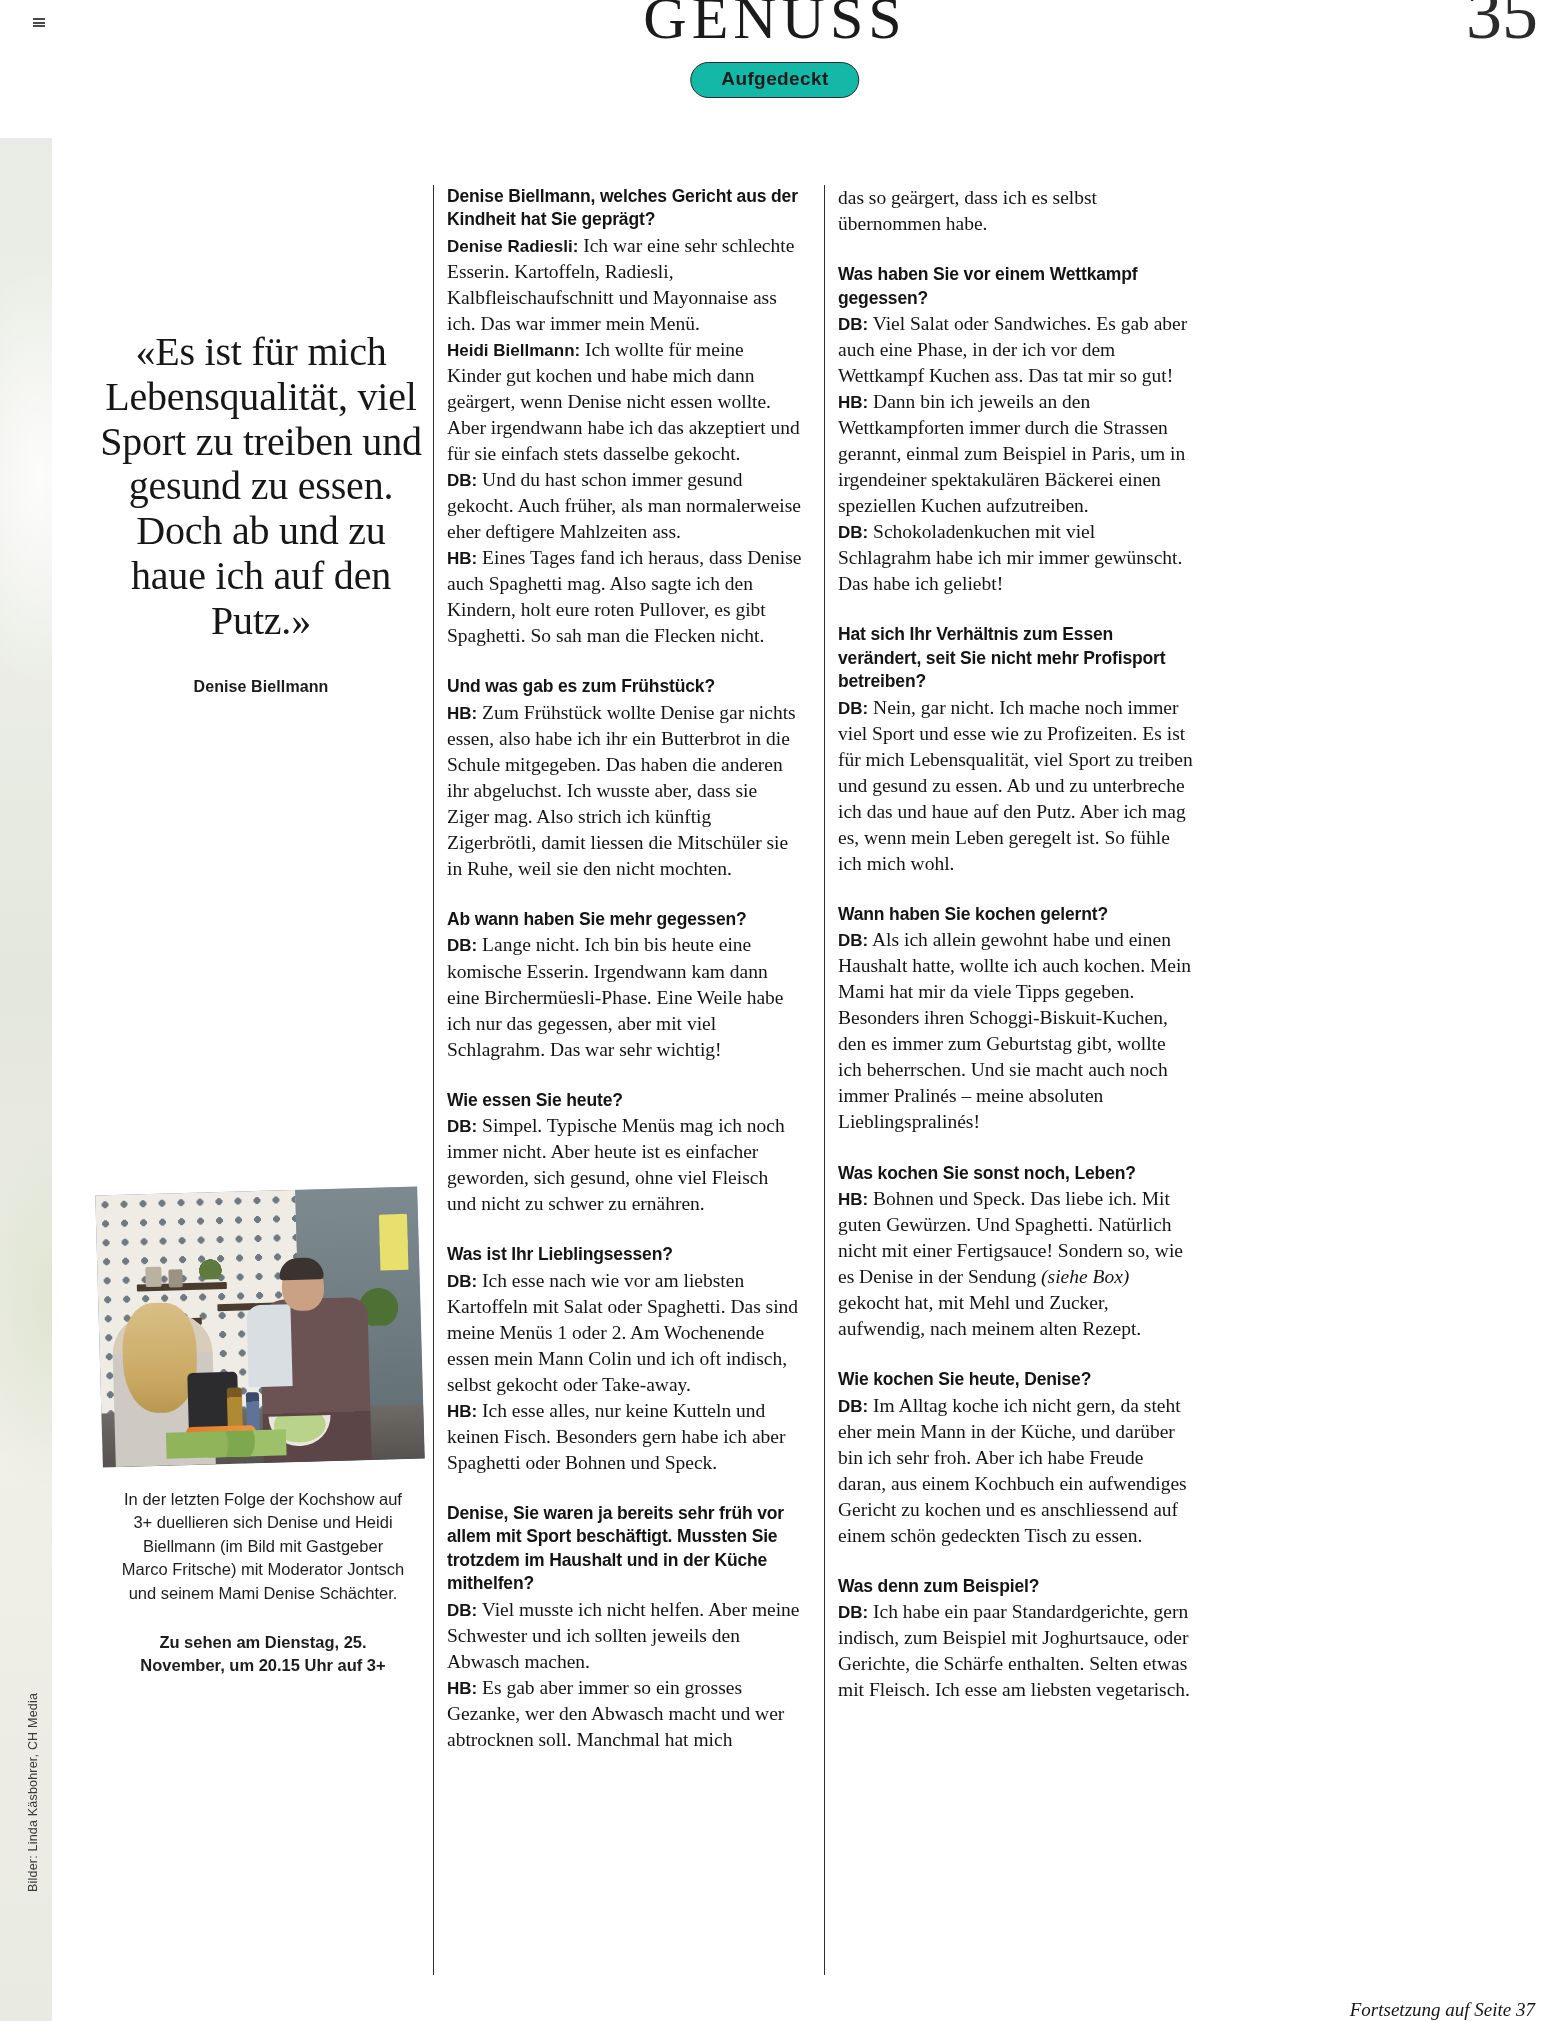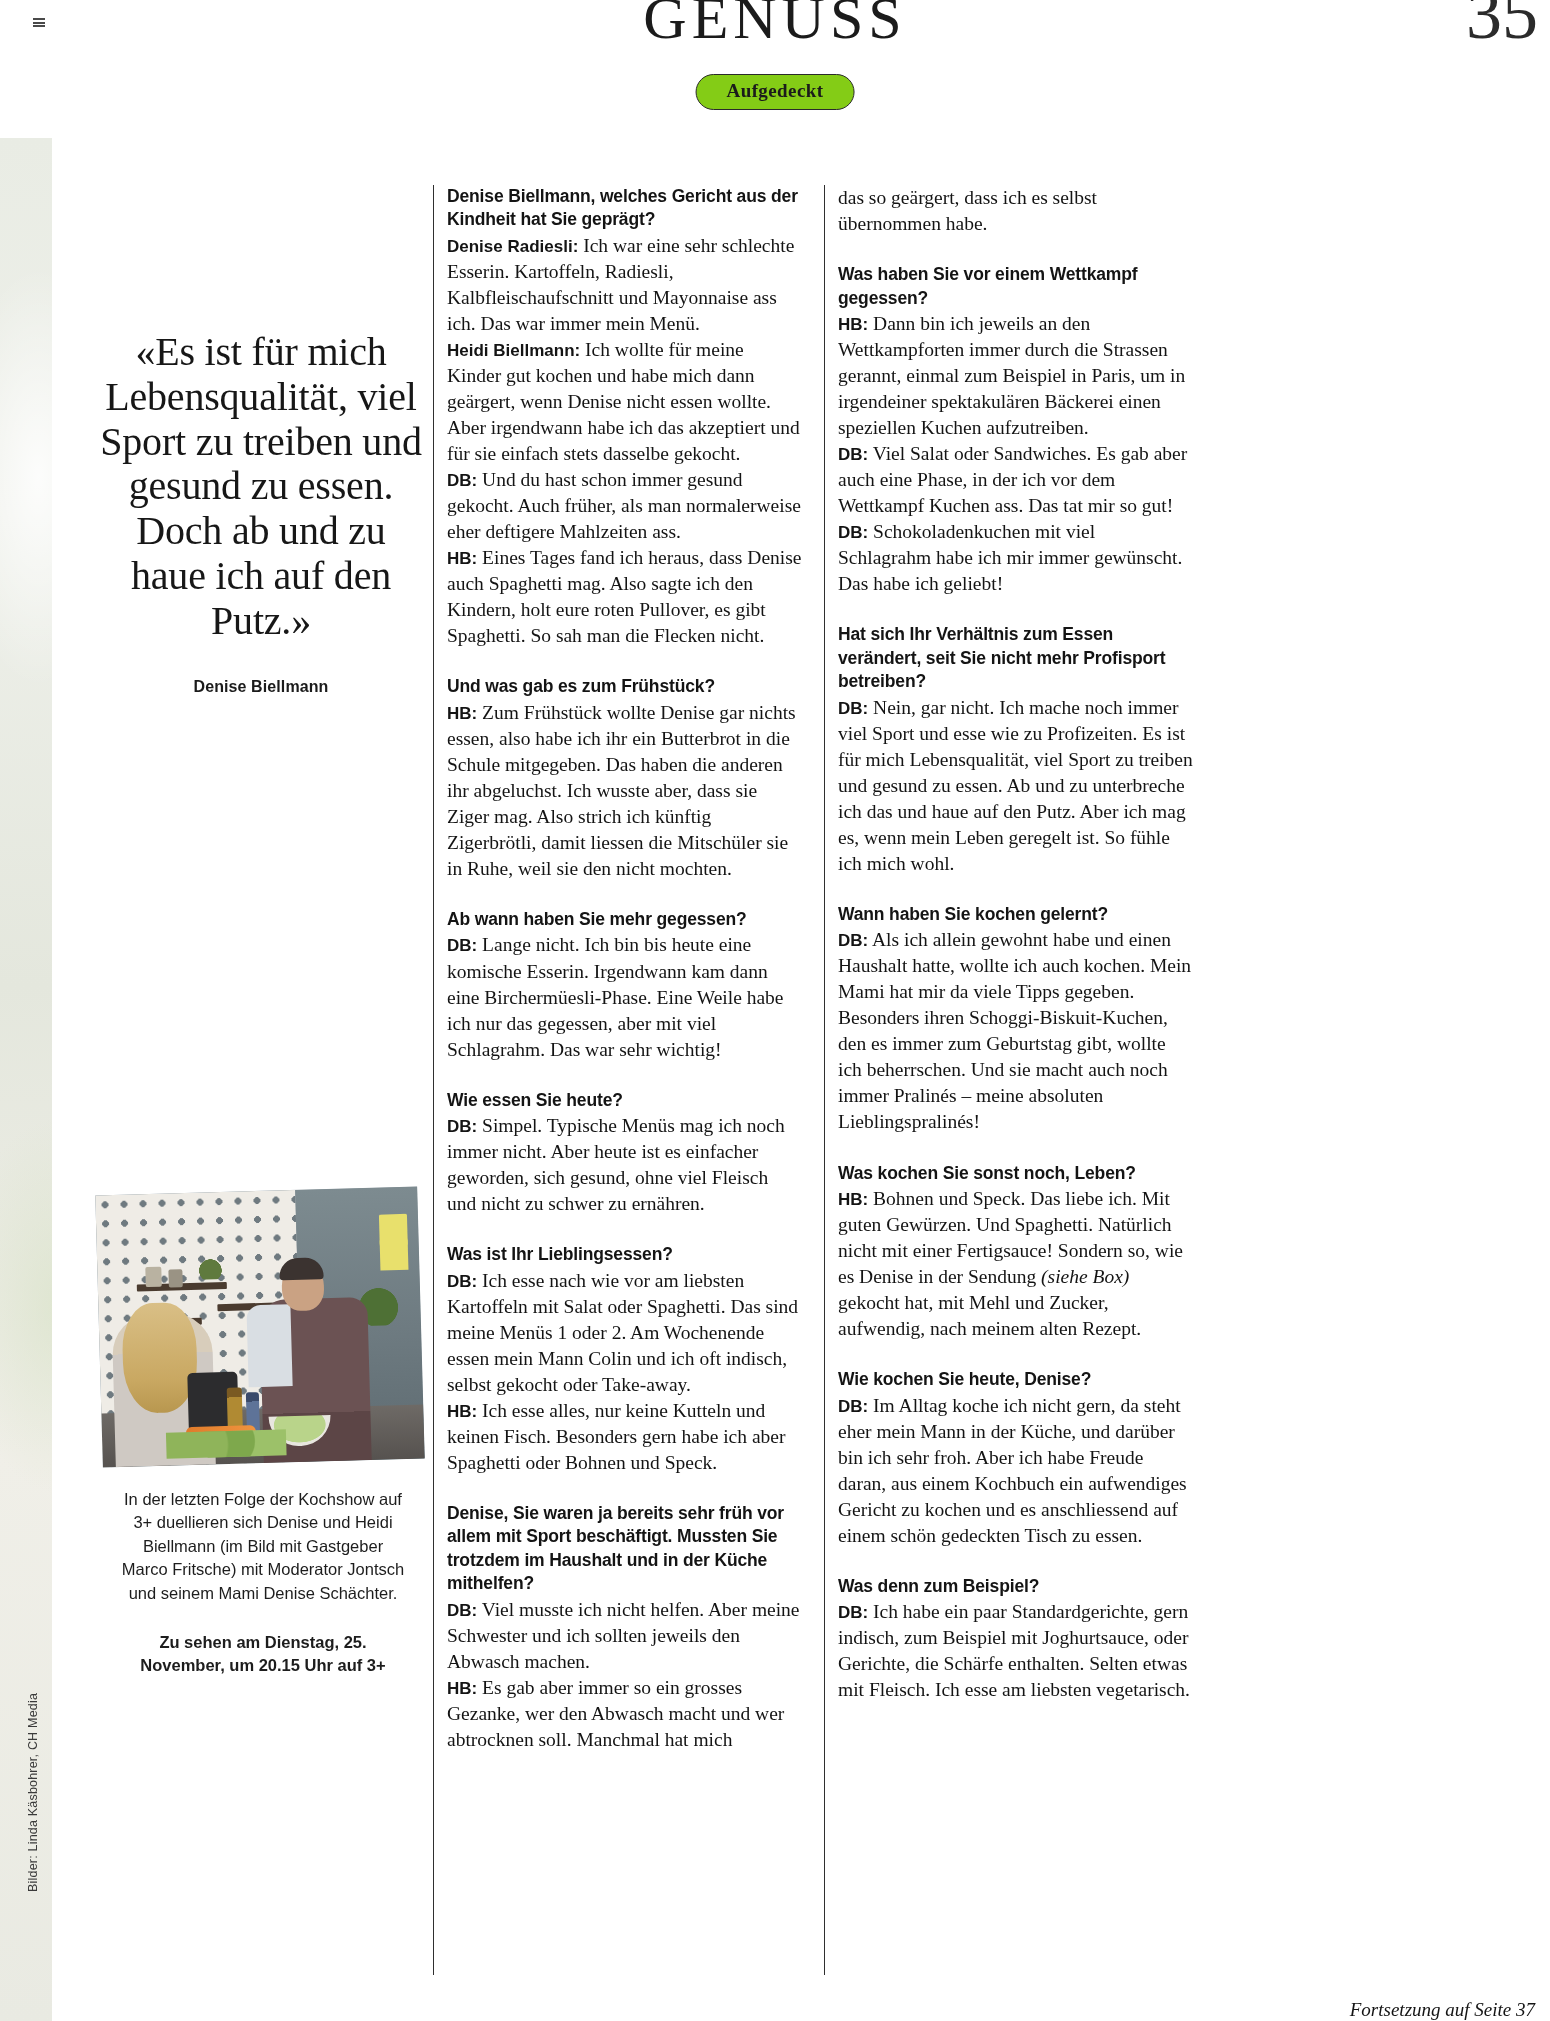--- a/index.html
+++ b/index.html
@@ -35,31 +35,30 @@
     font-size: 60px;
     letter-spacing: 5px;
     font-weight: 400;
     color: #1b1b1b;
     line-height: 1;
   }
   .kicker-pill {
     position: absolute;
     left: 50%;
     transform: translateX(-50%);
-    top: 74px;
+    top: 62px;
     border: 1.6px solid #2a2a2a;
     border-radius: 22px;
     padding: 5px 30px 7px 30px;
     font-size: 19px;
     font-weight: 700;
     letter-spacing: 0.4px;
     color: #1b1b1b;
-    background: #84cc16;
+    background: #14b8a6;
     white-space: nowrap;
-    font-family: Liberation Serif, serif;
   }
   .folio {
     position: absolute;
     right: 12px;
     top: -22px;
     font-family: "Liberation Serif", serif;
     font-size: 72px;
     color: #2b2b2b;
     line-height: 1;
   }
@@ -430,22 +429,22 @@
           <p class="a"><span class="spk">DB:</span> Viel musste ich nicht helfen. Aber meine Schwester und ich sollten jeweils den Abwasch machen.</p>
           <p class="a"><span class="spk">HB:</span> Es gab aber immer so ein grosses Gezanke, wer den Abwasch macht und wer abtrocknen soll. Manchmal hat mich</p>
         </div>
       </div>
     <div class="col c2" id="col2">
         <div class="blk">
           <p class="a">das so geärgert, dass ich es selbst übernommen habe.</p>
         </div>
         <div class="blk">
           <p class="q">Was haben Sie vor einem Wettkampf gegessen?</p>
+          <p class="a"><span class="spk">DB:</span> Viel Salat oder Sandwiches. Es gab aber auch eine Phase, in der ich vor dem Wettkampf Kuchen ass. Das tat mir so gut!</p>
           <p class="a"><span class="spk">HB:</span> Dann bin ich jeweils an den Wettkampforten immer durch die Strassen gerannt, einmal zum Beispiel in Paris, um in irgendeiner spektakulären Bäckerei einen speziellen Kuchen aufzutreiben.</p>
-          <p class="a"><span class="spk">DB:</span> Viel Salat oder Sandwiches. Es gab aber auch eine Phase, in der ich vor dem Wettkampf Kuchen ass. Das tat mir so gut!</p>
           <p class="a"><span class="spk">DB:</span> Schokoladenkuchen mit viel Schlagrahm habe ich mir immer gewünscht. Das habe ich geliebt!</p>
         </div>
         <div class="blk">
           <p class="q">Hat sich Ihr Verhältnis zum Essen verändert, seit Sie nicht mehr Profisport betreiben?</p>
           <p class="a"><span class="spk">DB:</span> Nein, gar nicht. Ich mache noch immer viel Sport und esse wie zu Profizeiten. Es ist für mich Lebensqualität, viel Sport zu treiben und gesund zu essen. Ab und zu unterbreche ich das und haue auf den Putz. Aber ich mag es, wenn mein Leben geregelt ist. So fühle ich mich wohl.</p>
         </div>
         <div class="blk">
           <p class="q">Wann haben Sie kochen gelernt?</p>
           <p class="a"><span class="spk">DB:</span> Als ich allein gewohnt habe und einen Haushalt hatte, wollte ich auch kochen. Mein Mami hat mir da viele Tipps gegeben. Besonders ihren Schoggi-Biskuit-Kuchen, den es immer zum Geburtstag gibt, wollte ich beherrschen. Und sie macht auch noch immer Pralinés – meine absoluten Lieblingspralinés!</p>
         </div>

